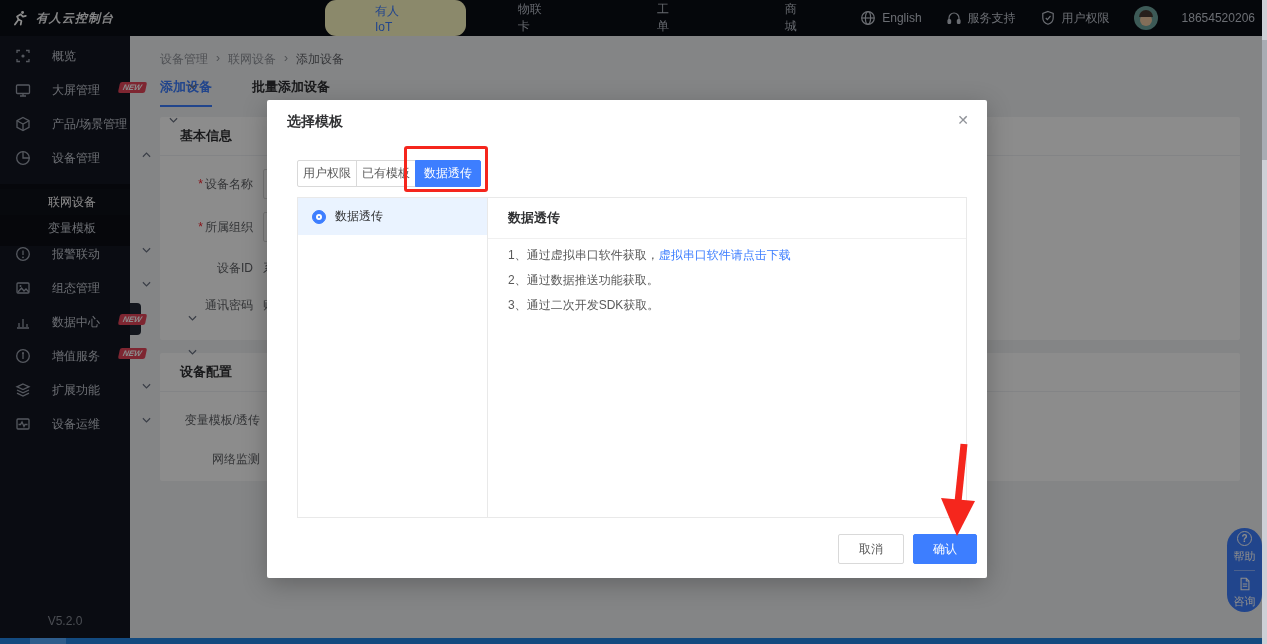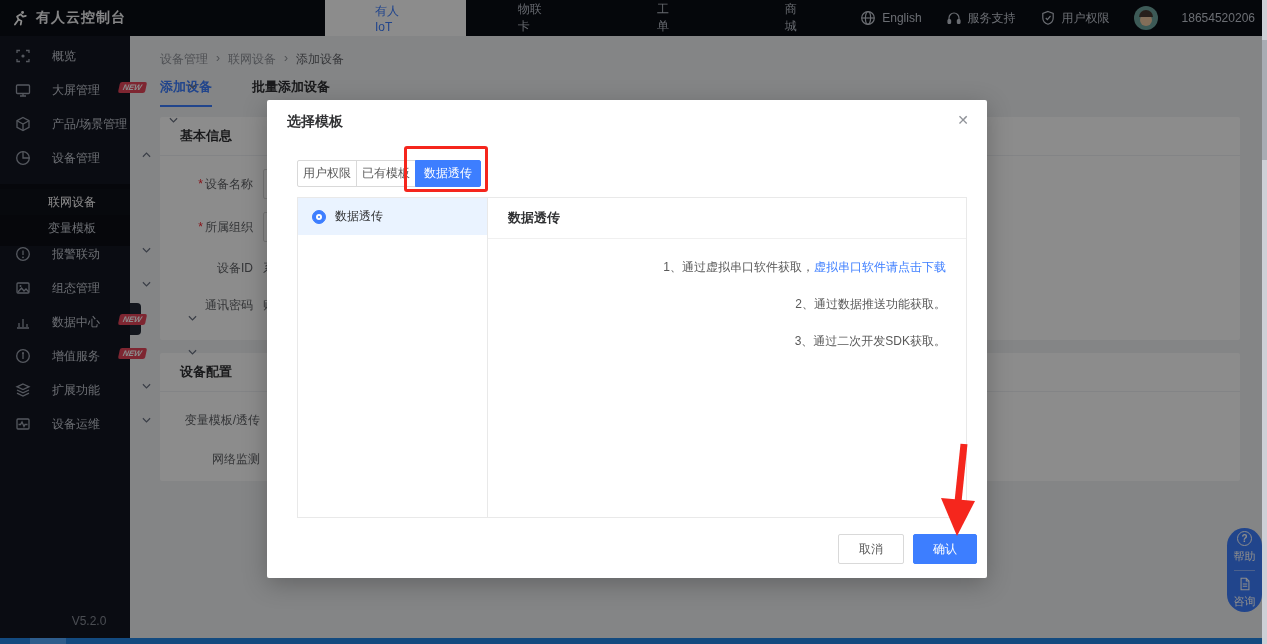--- a/index.html
+++ b/index.html
@@ -3,40 +3,40 @@
 <meta charset="utf-8">
 <style>
   * { margin:0; padding:0; box-sizing:border-box; }
   html,body { width:1267px; height:644px; overflow:hidden; }
   body { font-family:"Liberation Sans","DejaVu Sans",sans-serif; font-size:12px; color:#303133; }
   .app { position:relative; width:1267px; height:644px; background:#F0F2F5; overflow:hidden; }
 
   
   .topbar { position:absolute; left:0; top:0; width:1267px; height:36px; background:#0A0D14; display:flex; align-items:center; z-index:5; }
   .brand { width:130px; flex:0 0 130px; display:flex; align-items:center; gap:8px; padding-left:12px; }
-  .brand-title { color:#F2F3F5; font-size:14px; font-weight:bold; letter-spacing:1px; white-space:nowrap; }
+  .brand-title { color:#F2F3F5; font-size:12px; font-weight:bold; letter-spacing:1px; white-space:nowrap;font-style:italic; }
   .topnav { display:flex; margin-left:195px; height:36px; }
   .topnav-item { display:flex; align-items:center; padding:0 52px; color:#B9BEC9; cursor:pointer; height:36px; }
-  .topnav-item.active { background:#ffffff; color:#3D7EFF; padding:0 50px; }
+  .topnav-item.active { background:#fef9c3; color:#3D7EFF; padding:0 50px;border-radius:11px; }
   .topbar-right { margin-left:auto; display:flex; align-items:center; gap:24px; padding-right:12px; color:#C2C7D1; }
   .tb-group { display:flex; align-items:center; gap:6px; white-space:nowrap; }
   .avatar { width:24px; height:24px; border-radius:50%; background:#6FA49F; overflow:hidden; position:relative; flex:0 0 24px; }
   .avatar .face { position:absolute; left:6px; top:8px; width:12px; height:12px; border-radius:50%; background:#F0C9A2; }
   .avatar .hair { position:absolute; left:5px; top:4px; width:14px; height:7px; border-radius:7px 7px 0 0; background:#4A3B33; }
 
   
   .sidebar { position:absolute; left:0; top:36px; width:130px; height:602px; background:#131722; z-index:4; padding-top:12px; }
   .side-item { height:34px; display:flex; align-items:flex-start; gap:21px; padding:0 10px 0 15px; color:#C3C7D0; cursor:pointer; }
   .side-item .lbl { white-space:nowrap; }
   .side-item .sp { flex:1; }
   .badge-new { background:#E5455A; color:#fff; font-size:8px; font-style:italic; font-weight:bold; padding:1px 4px; border-radius:2px; transform:skewX(-12deg); margin-left:-2px; }
   .submenu { background:#0B0E15; padding:5px 0; }
   .submenu-item { height:26px; line-height:26px; padding-left:48px; color:#C3C7D0; cursor:pointer; white-space:nowrap; }
   .submenu-item.active { color:#FFFFFF; background:#0E1119; }
-  .side-version { position:absolute; bottom:10px; left:0; width:130px; text-align:center; color:#878C96;margin-left:24px; }
+  .side-version { position:absolute; bottom:10px; left:0; width:130px; text-align:center; color:#878C96; }
   .icon16 { width:16px; height:16px; flex:0 0 16px; }
   .chev { width:9px; height:9px; flex:0 0 9px; }
 
   
   .content { position:absolute; left:130px; top:36px; right:0; bottom:6px; background:#F0F2F5; }
   .breadcrumb { position:absolute; left:30px; top:15px; color:#909399; display:flex; gap:8px; }
   .breadcrumb .cur { color:#606266; }
   .page-tabs { position:absolute; left:30px; top:42px; display:flex; gap:40px; font-size:13px; }
   .ptab { padding-bottom:9px; cursor:pointer; color:#303133; font-weight:bold; }
   .ptab.active { color:#3D7EFF; border-bottom:2px solid #3D7EFF; }
@@ -77,21 +77,21 @@
   .mtab.active { background:#3D7EFF; border-color:#3D7EFF; color:#fff; padding:0 8px; border-radius:0 2px 2px 0; }
   .mbody { position:absolute; left:30px; top:97px; width:670px; height:321px; border:1px solid #E9E9E9; display:flex; }
   .mleft { width:190px; flex:0 0 190px; border-right:1px solid #E9E9E9; }
   .moption { height:37px; background:#EAF3FF; display:flex; align-items:center; gap:9px; padding-left:14px; cursor:pointer; }
   .radio-checked { width:14px; height:14px; border-radius:50%; border:1px solid #3D7EFF; background:#3D7EFF; position:relative; flex:0 0 14px; }
   .radio-checked::after { content:""; position:absolute; left:3px; top:3px; width:6px; height:6px; border-radius:50%; background:#fff; }
   .radio-checked::before { content:""; position:absolute; left:5px; top:5px; width:2px; height:2px; border-radius:50%; background:#3D7EFF; z-index:1; }
   .mright { flex:1; padding:0 20px; }
   .mheading { font-size:13px; font-weight:bold; padding:11px 20px; margin:0 -20px; border-bottom:1px solid #F0F0F0; }
   .mquestion { color:#595959; margin-top:15px; }
-  .mstep { color:#595959; margin-top:20px;text-align:right; }
+  .mstep { color:#595959; margin-top:8px; }
   .mlink { color:#3D7EFF; cursor:pointer; }
   .mfooter { position:absolute; right:10px; bottom:14px; display:flex; gap:9px; }
   .btn { height:30px; border-radius:2px; display:flex; align-items:center; justify-content:center; cursor:pointer; }
   .btn-cancel { width:66px; background:#fff; border:1px solid #D9D9D9; color:#595959; }
   .btn-confirm { width:64px; background:#3D7EFF; border:1px solid #3D7EFF; color:#fff; }
 
   
   .anno-box { position:absolute; left:404px; top:146px; width:84px; height:46px; border:3px solid #F5261D; border-radius:3px; z-index:70; }
   .anno-arrow { position:absolute; left:930px; top:440px; width:60px; height:100px; z-index:70; }
 </style>

